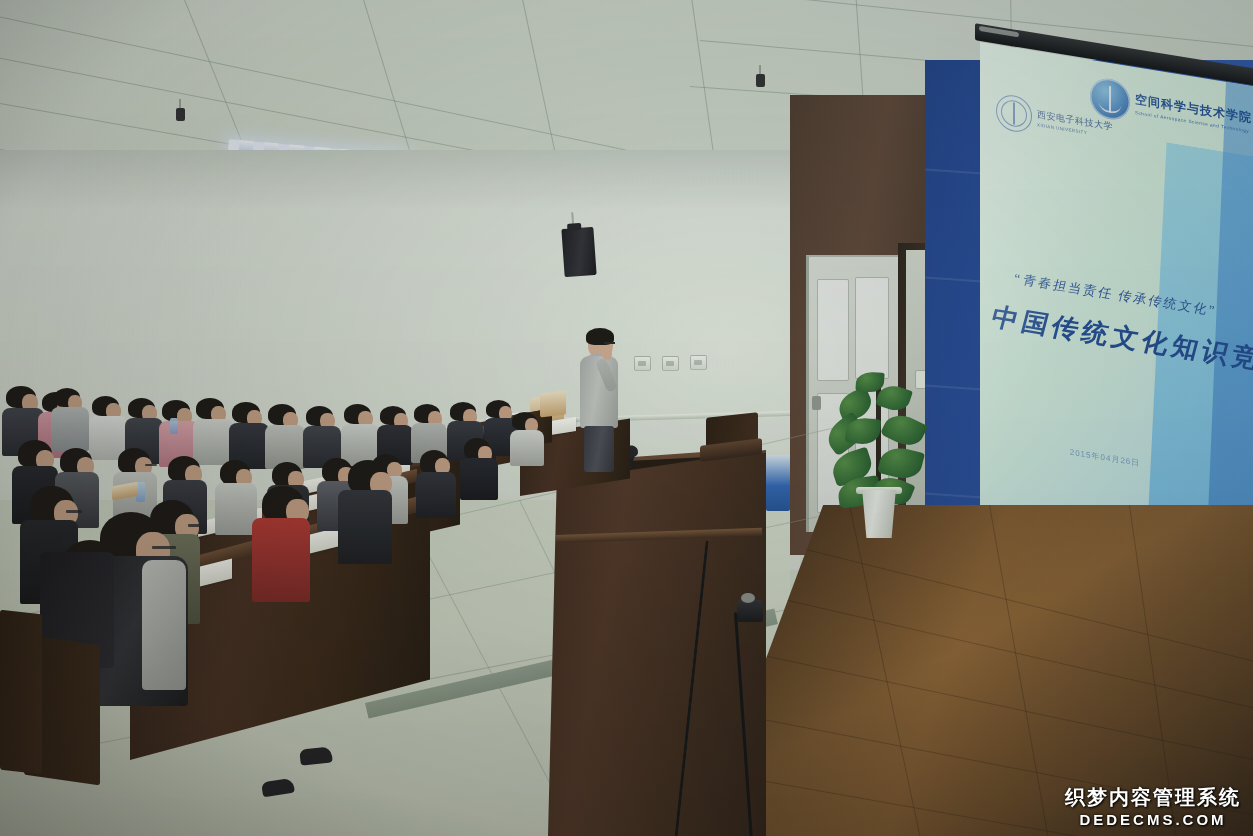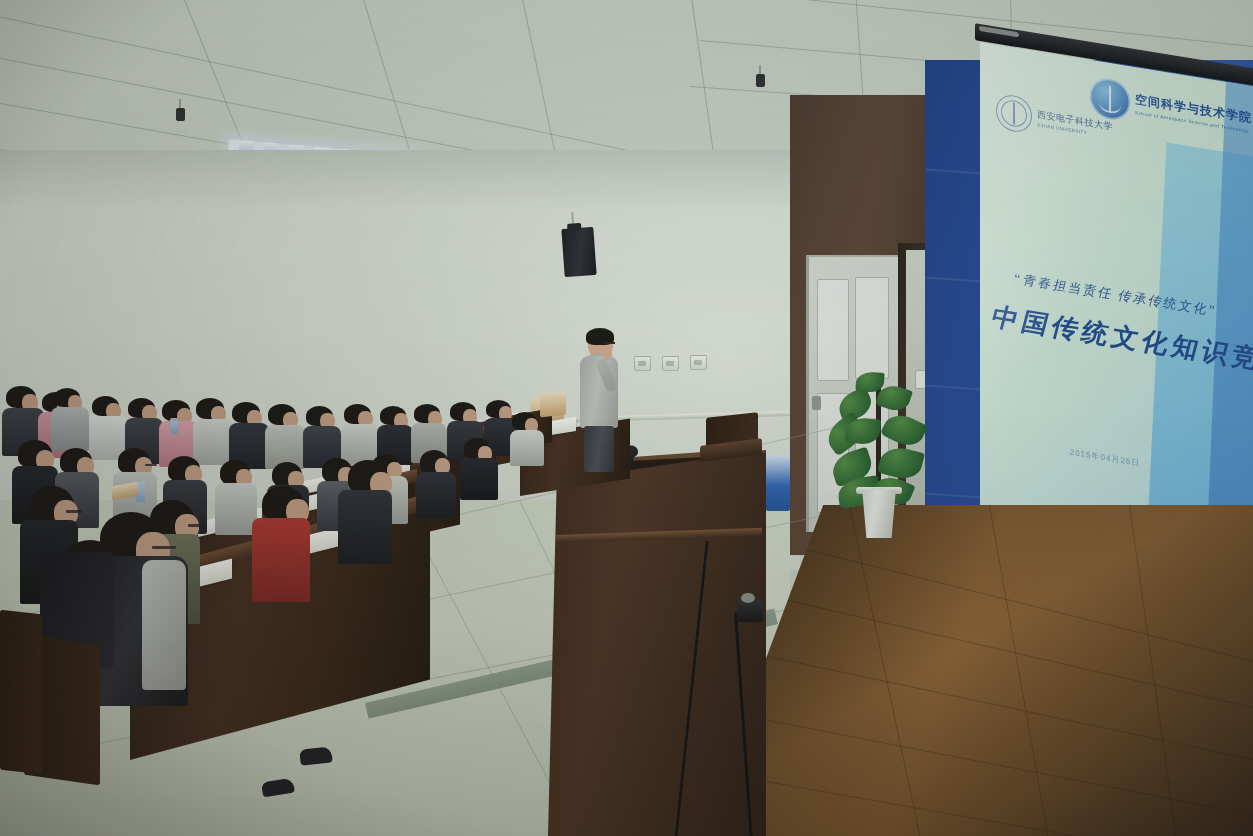--- a/index.html
+++ b/index.html
@@ -758,14 +758,18 @@
   <div class="chair" style="left:0px;top:612px;width:42px;height:160px;transform:skewY(6deg);"></div>
 
   <div class="bottle-sm" style="left:136px;top:482px;"></div>
   <div class="bottle-sm" style="left:170px;top:418px;height:16px;width:8px;"></div>
   <div class="books" style="left:112px;top:484px;width:26px;height:14px;transform:skewY(-10deg);"></div>
   <div class="books" style="left:540px;top:392px;width:26px;height:24px;transform:skewY(-6deg);"></div>
 
   <div class="grade"></div>
   <div class="grade2"></div>
 
+  <div class="watermark">
+    <div class="wm-cn">织梦内容管理系统</div>
+    <div class="wm-en">DEDECMS.COM</div>
+  </div>
 
 </div>
 
 </body></html>

